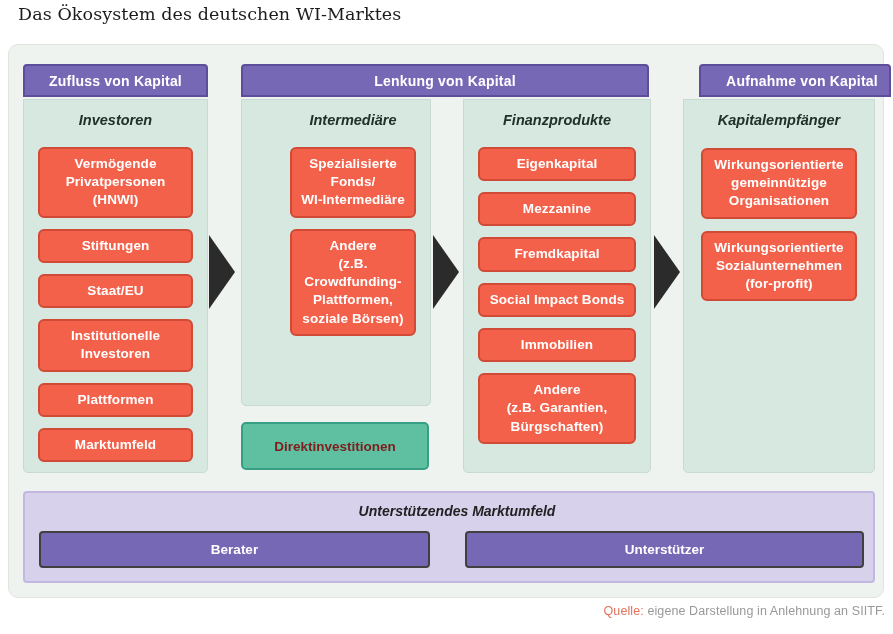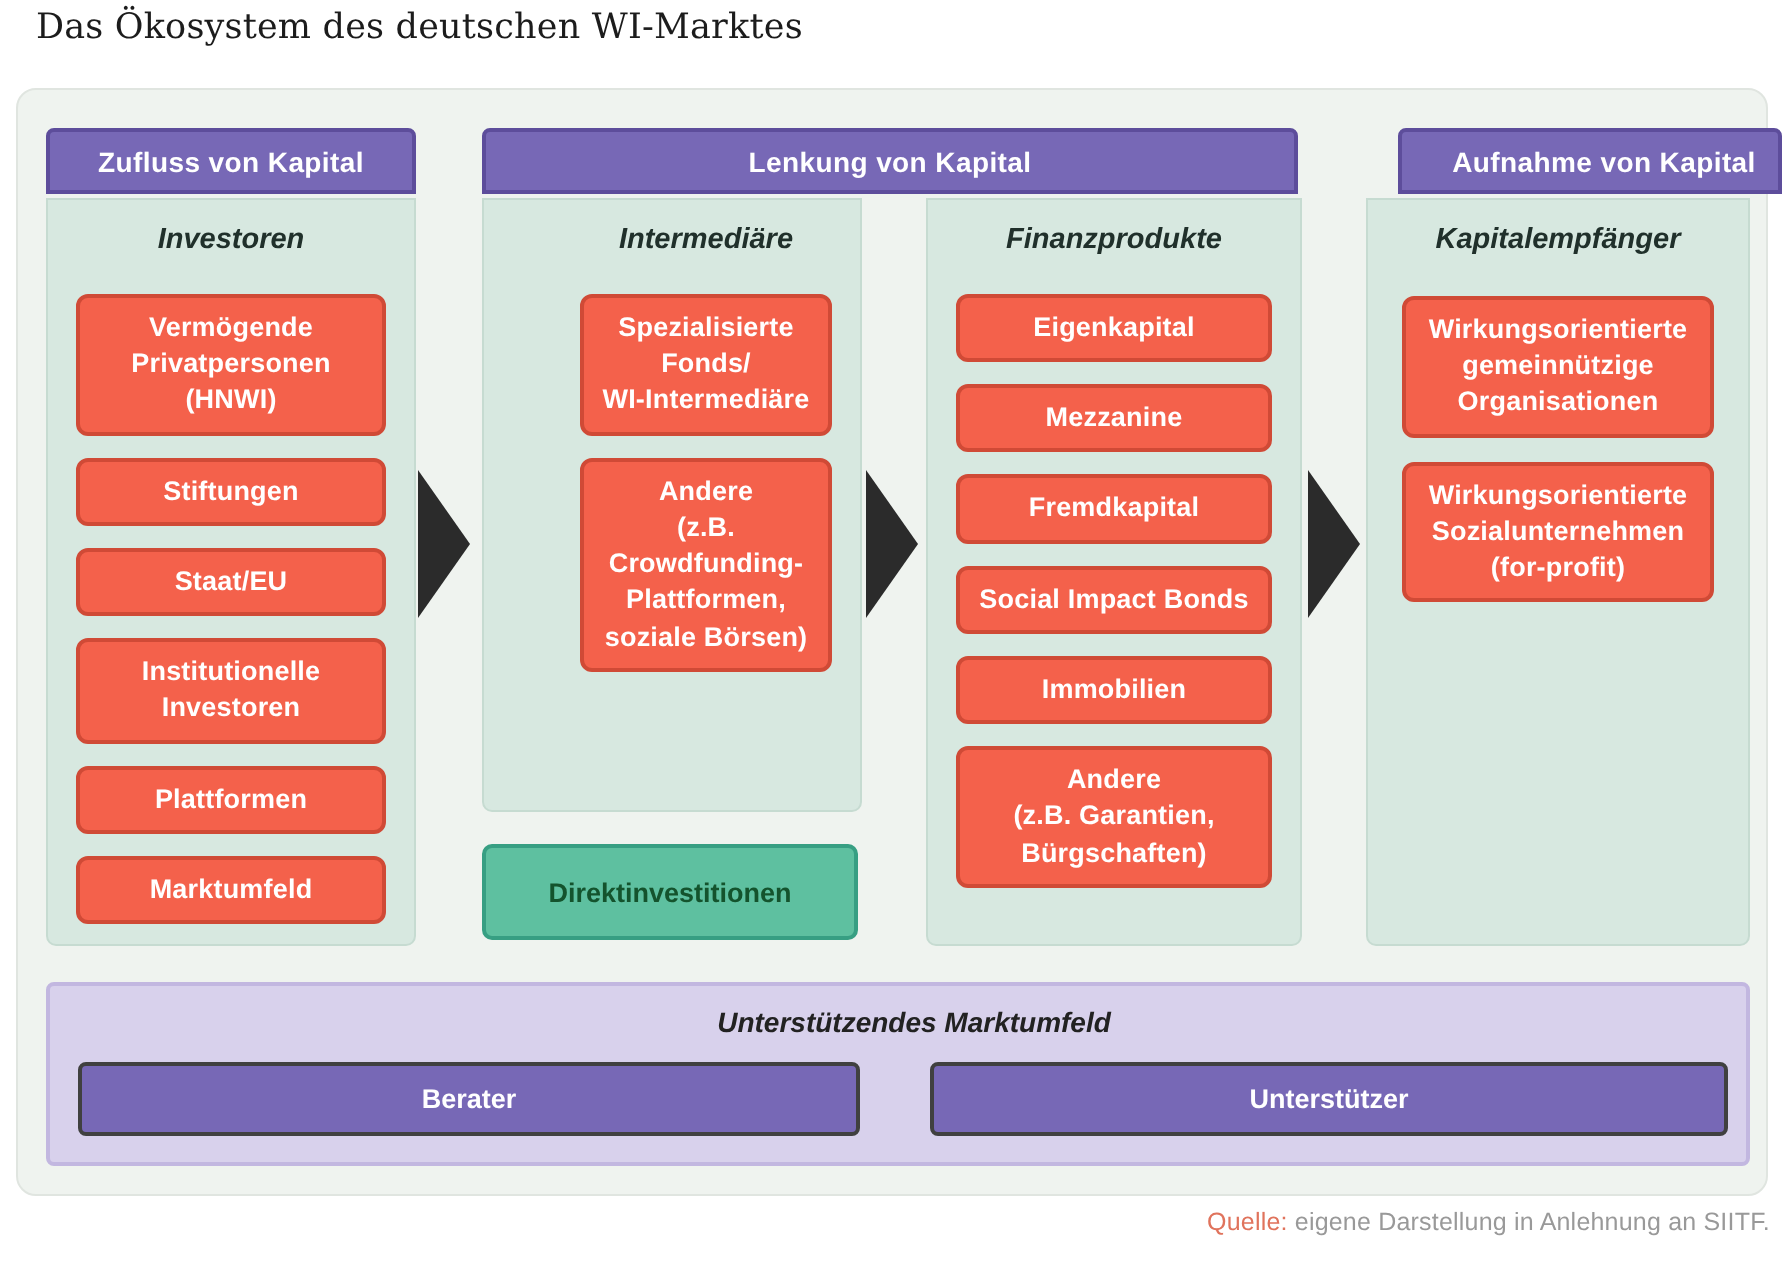--- a/index.html
+++ b/index.html
@@ -106,21 +106,21 @@
   .green-box {
     position: absolute;
     left: 232px;
     top: 377px;
     width: 188px;
     height: 48px;
     background: #5ec0a0;
     border: 2px solid #379f83;
     border-radius: 5px;
     box-sizing: border-box;
-    color: #14532d;
+    color: #7f1d1d;
     font-weight: bold;
     font-size: 13.5px;
     display: flex;
     align-items: center;
     justify-content: center;
   }
 
   .arrow {
     position: absolute;
     width: 0;

